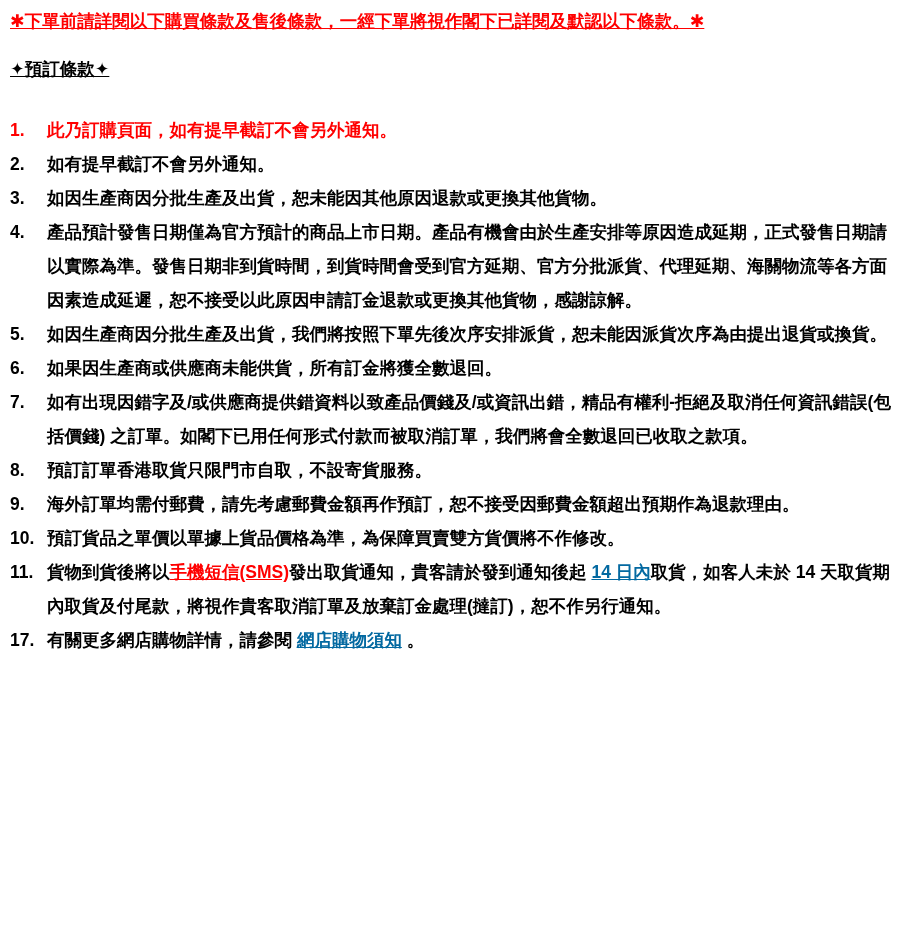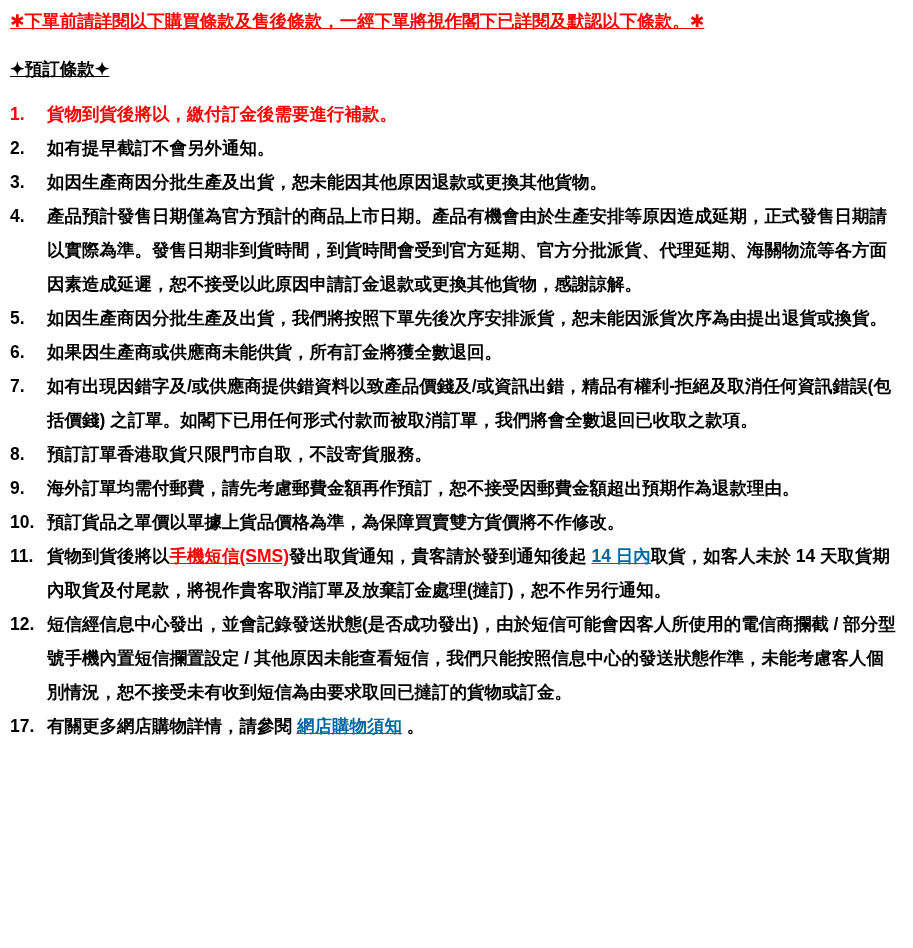--- a/index.html
+++ b/index.html
@@ -19,22 +19,21 @@
   }
   .title {
     color: #ff0000;
     text-decoration: underline;
     line-height: 27px;
     margin-bottom: 22px;
   }
   .section-heading {
     text-decoration: underline;
     line-height: 24px;
-    margin-bottom: 16px;
-    font-family: Liberation Serif, serif;
+    margin-bottom: 32px;
   }
   .terms {
     list-style: none;
     margin: 0;
     padding: 0;
     line-height: 34px;
   }
   .term-item {
     display: flex;
     align-items: flex-start;
@@ -63,21 +62,21 @@
 <body>
 
 <div class="page">
   <div class="title">✱下單前請詳閱以下購買條款及售後條款，一經下單將視作閣下已詳閱及默認以下條款。✱</div>
 
   <div class="section-heading">✦預訂條款✦</div>
 
   <ol class="terms">
       <li class="term-item red">
         <span class="num">1.</span>
-        <span class="body"><span>貨物到貨後將以，繳付訂金後需要進行補款。</span></span>
+        <span class="body"><span>此乃訂購頁面，如有提早截訂不會另外通知。</span></span>
       </li>
       <li class="term-item">
         <span class="num">2.</span>
         <span class="body"><span>如有提早截訂不會另外通知。</span></span>
       </li>
       <li class="term-item">
         <span class="num">3.</span>
         <span class="body"><span>如因生產商因分批生產及出貨，恕未能因其他原因退款或更換其他貨物。</span></span>
       </li>
       <li class="term-item">
@@ -106,21 +105,17 @@
       </li>
       <li class="term-item">
         <span class="num">10.</span>
         <span class="body"><span>預訂貨品之單價以單據上貨品價格為準，為保障買賣雙方貨價將不作修改。</span></span>
       </li>
       <li class="term-item">
         <span class="num">11.</span>
         <span class="body"><span>貨物到貨後將以</span><span class="seg-red-underline" style="color: rgb(255, 0, 0); margin-top: 15px;">手機短信(SMS)</span><span>發出取貨通知，貴客請於發到通知後起 </span><span class="seg-red-underline" style="color: #0369a1;">14 日內</span><span>取貨，如客人未於 14 天取貨期內取貨及付尾款，將視作貴客取消訂單及放棄訂金處理(撻訂)，恕不作另行通知。</span></span>
       </li>
       <li class="term-item">
-        <span class="num">12.</span>
-        <span class="body"><span>短信經信息中心發出，並會記錄發送狀態(是否成功發出)，由於短信可能會因客人所使用的電信商攔截 / 部分型號手機內置短信攔置設定 / 其他原因未能查看短信，我們只能按照信息中心的發送狀態作準，未能考慮客人個別情況，恕不接受未有收到短信為由要求取回已撻訂的貨物或訂金。</span></span>
-      </li>
-      <li class="term-item">
         <span class="num">17.</span>
         <span class="body"><span>有關更多網店購物詳情，請參閱 </span><a class="seg-link" href="#" style="color: #0369a1;">網店購物須知</a><span> 。</span></span>
       </li>
     </ol>
 </div>
 
 </body></html>

